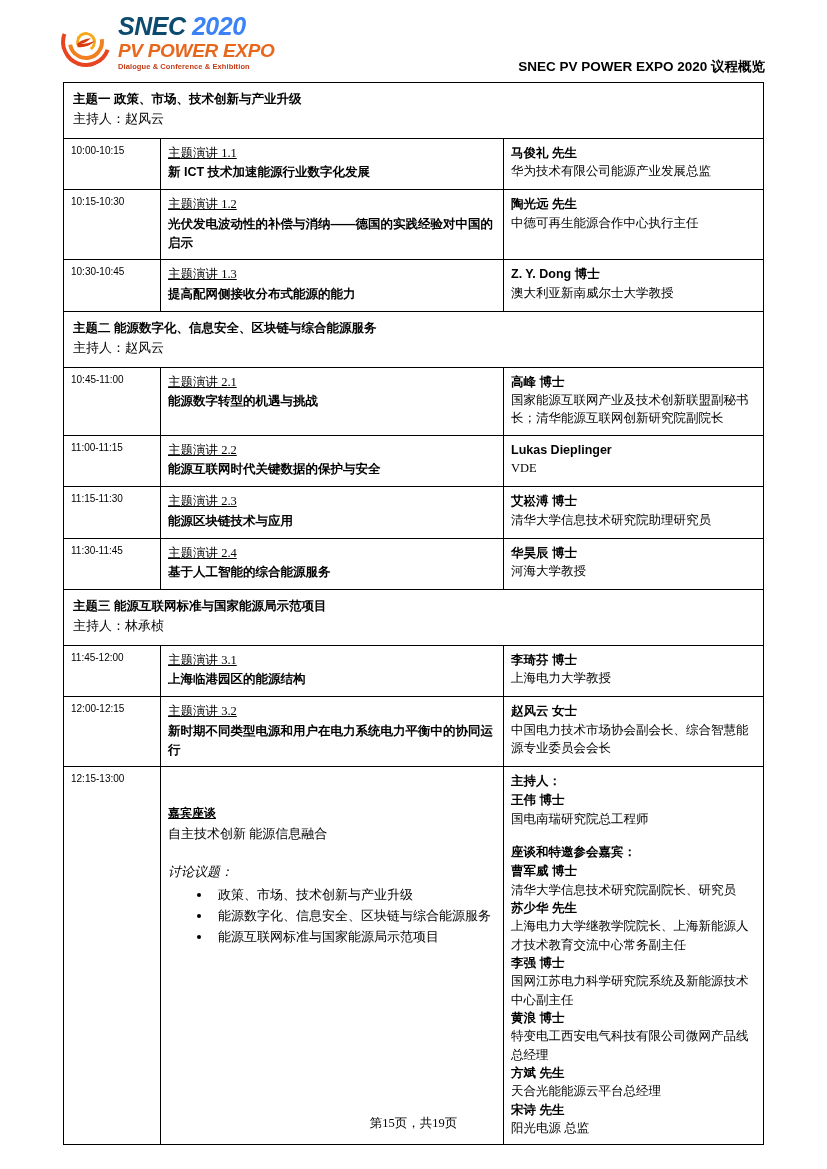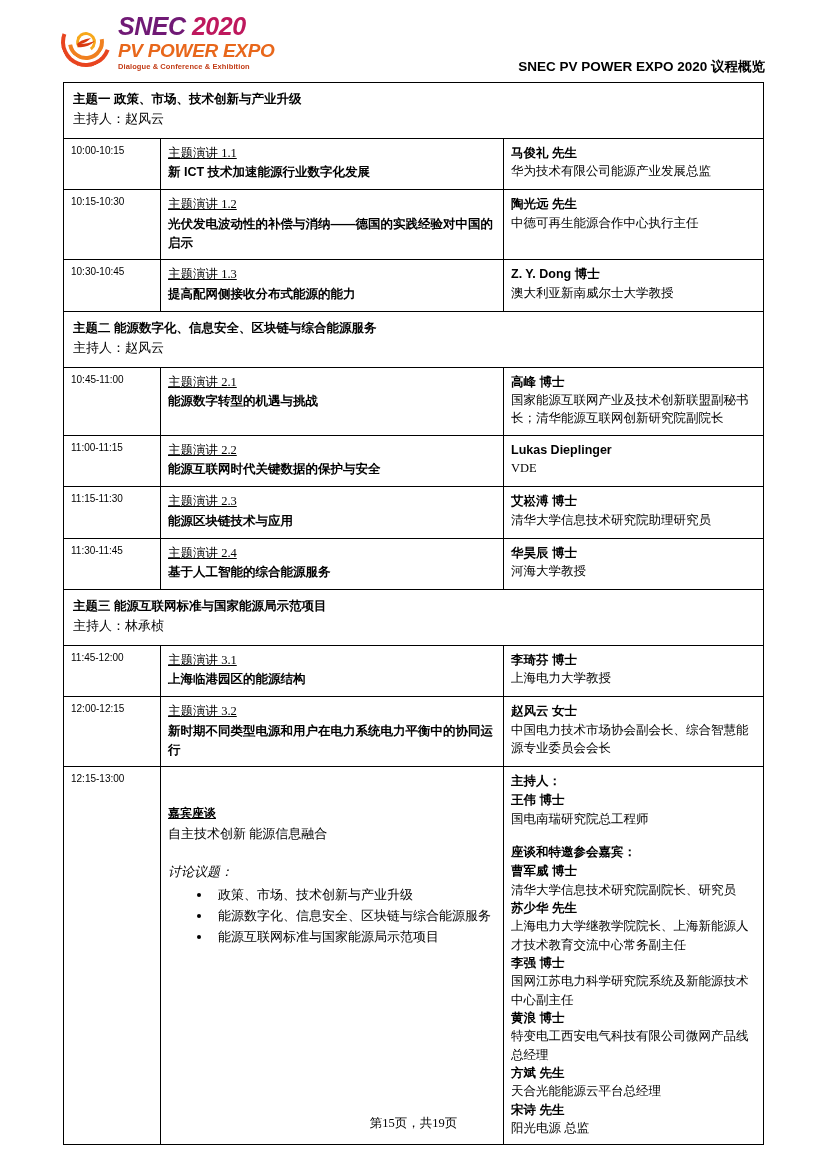--- a/index.html
+++ b/index.html
@@ -67,22 +67,22 @@
   }
   .logo-text { line-height: 1; }
   .logo-line1 {
     font-family: "Liberation Sans", sans-serif;
     font-weight: bold;
     font-size: 25px;
     letter-spacing: -0.5px;
     font-style: italic;
     white-space: nowrap;
   }
-  .logo-line1 .snec { color: #701a75; }
-  .logo-line1 .yr { color: #be185d; }
+  .logo-line1 .snec { color: #0c4a6e; }
+  .logo-line1 .yr { color: #3b82f6; }
   .logo-line2 {
     font-family: "Liberation Sans", sans-serif;
     font-weight: bold;
     font-style: italic;
     font-size: 19px;
     color: #e8671b;
     margin-top: 2px;
     letter-spacing: -0.3px;
     white-space: nowrap;
   }

